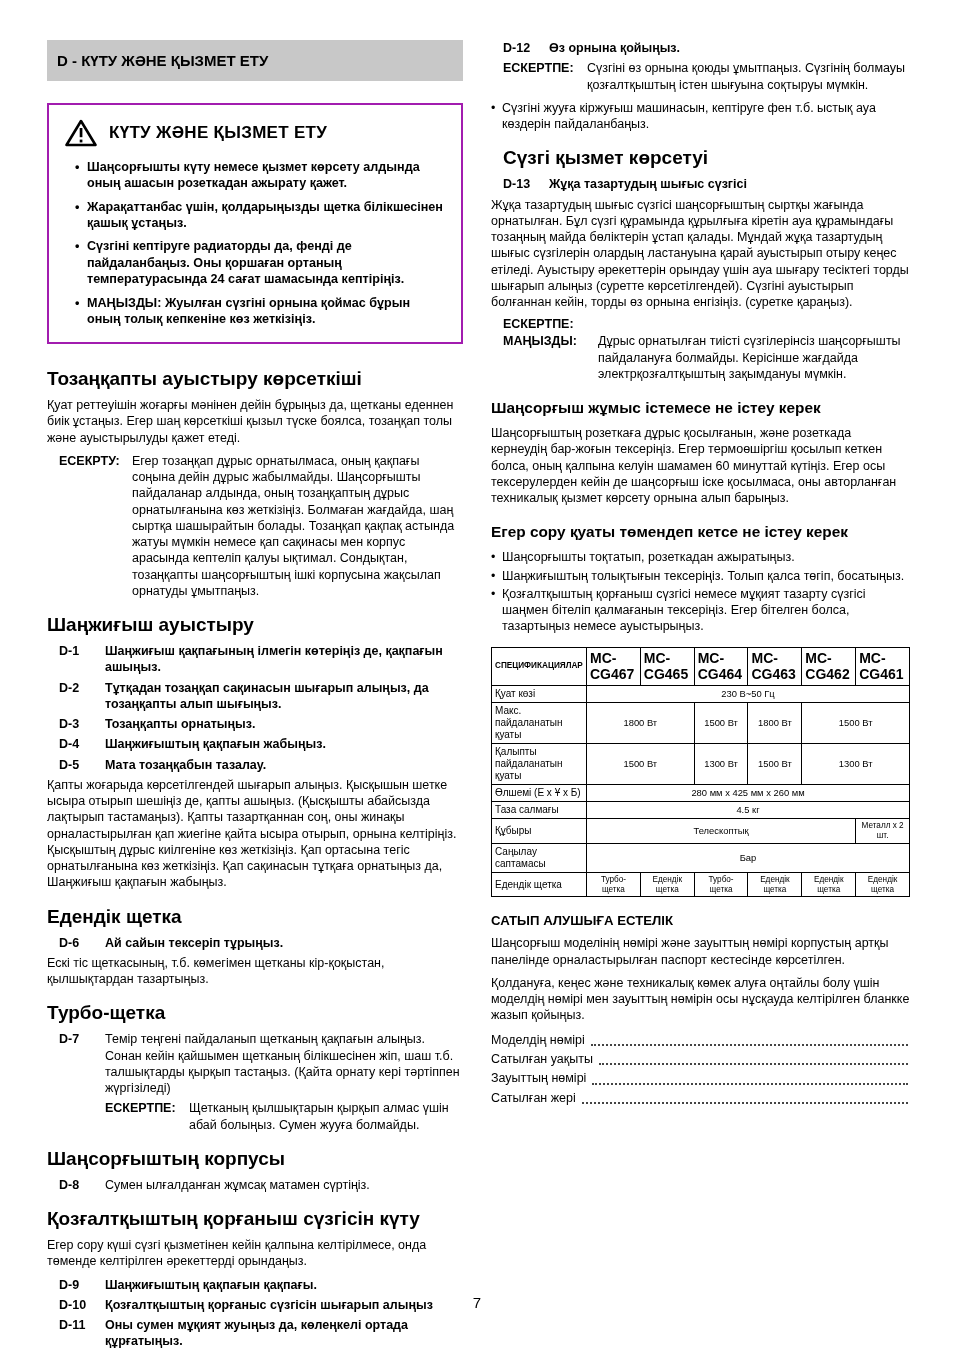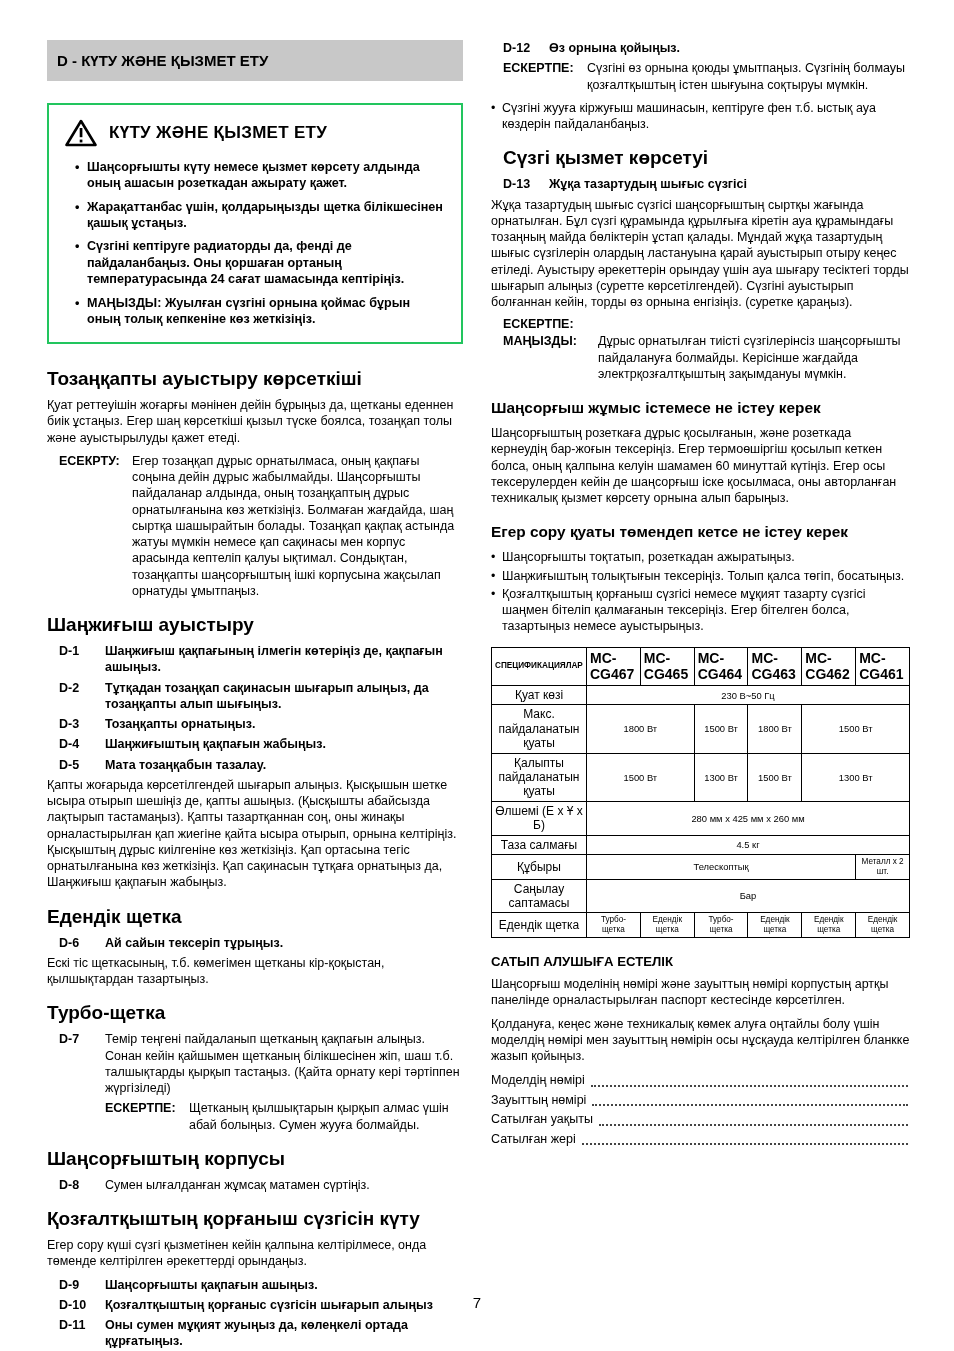--- a/index.html
+++ b/index.html
@@ -9,21 +9,21 @@
   }
   .col{position:absolute;top:40px}
   #col-left{left:47px;width:416px}
   #col-right{left:491px;width:419px}
 
   .header-bar{
     background:var(--header_bar_bg,#c8c8c8);
     font-weight:700;font-size:15px;padding:12px 10px;margin-bottom:22px;
   }
 
-  .warning-box{border:2px solid #22c55e;padding:12px 12px 8px;margin-bottom:24px}
+  .warning-box{border:2px solid #a21caf;padding:12px 12px 8px;margin-bottom:24px}
   .warn-head{display:flex;align-items:center;gap:12px;margin:2px 0 12px 4px}
   .warn-title{font-weight:700;font-size:17px;letter-spacing:.3px}
   .warn-icon{display:inline-flex}
   .wlist{list-style:none;margin:0;padding:0 4px 0 14px}
   .wlist li{position:relative;padding-left:12px;font-weight:700;font-size:12.6px;line-height:1.3;margin-bottom:7px}
   .wlist li::before{content:"•";position:absolute;left:0}
 
   .sec-head{font-weight:700;font-size:19px;margin:15px 0 7px}
   .big-head{font-weight:700;font-size:15.4px;margin:17px 0 8px}
   p.body{font-size:12.5px;line-height:1.3;margin:0 0 7px}
@@ -46,21 +46,21 @@
   .note-label-line{font-weight:700;font-size:12.5px;margin:2px 0 2px 12px}
 
   .blist{list-style:none;margin:0 0 6px;padding:0}
   .blist li{position:relative;padding-left:11px;font-size:12.5px;line-height:1.3;margin-bottom:2px}
   .blist li::before{content:"•";position:absolute;left:0}
 
   table.spec{border-collapse:collapse;table-layout:fixed;width:100%;margin-top:12px}
   table.spec th,table.spec td{border:1px solid #000;padding:2px 3px;vertical-align:middle;line-height:1.2;overflow:hidden}
   table.spec th{text-align:left;font-weight:700;font-size:14px}
   table.spec th.c0{font-size:8.2px;vertical-align:middle}
-  td.lbl{font-size:12px;text-align:center}
+  td.lbl{font-size:10px;text-align:left}
   td.ctr{font-size:9.4px;text-align:center}
   td.sm{font-size:8.2px;text-align:center}
 
   .memo-head{font-weight:700;font-size:13.2px;margin:16px 0 7px}
   .memo-field{display:flex;align-items:flex-end;font-size:12.5px;line-height:1.55}
   .memo-field .dots{flex:1;border-bottom:2px dotted #444;margin:0 2px 4px 6px}
 
   .page-num{position:absolute;left:0;right:0;bottom:40px;text-align:center;font-size:15px}
 </style>
 </head>
@@ -148,21 +148,21 @@
       <span class="sid">D-8</span>
       <span class="stx">Сумен ылғалданған жұмсақ матамен сүртіңіз.</span>
     </div>
   </div>
 
   <div class="sec-head">Қозғалтқыштың қорғаныш сүзгісін күту</div>
   <p class="body">Егер сору күші сүзгі қызметінен кейін қалпына келтірілмесе, онда төменде келтірілген әрекеттерді орындаңыз.</p>
   <div class="steps">
     <div class="step b">
       <span class="sid">D-9</span>
-      <span class="stx">Шаңсорғышты қақпағын ашыңыз.</span>
+      <span class="stx">Шаңжиғыштың қақпағын қақпағы.</span>
     </div>
     <div class="step b">
       <span class="sid">D-10</span>
       <span class="stx">Қозғалтқыштың қорғаныс сүзгісін шығарып алыңыз</span>
     </div>
     <div class="step b">
       <span class="sid">D-11</span>
       <span class="stx">Оны сумен мұқият жуыңыз да, көлеңкелі ортада құрғатыңыз.</span>
     </div>
   </div>
@@ -277,25 +277,25 @@
   </table>
 
   <div class="memo-head">САТЫП АЛУШЫҒА ЕСТЕЛІК</div>
   <p class="body">Шаңсорғыш моделінің нөмірі және зауыттың нөмірі корпустың артқы панелінде орналастырылған паспорт кестесінде көрсетілген.</p>
   <p class="body">Қолдануға, кеңес және техникалық көмек алуға оңтайлы болу үшін моделдің нөмірі мен зауыттың нөмірін осы нұсқауда келтірілген бланкке жазып қойыңыз.</p>
   <div class="memo-field">
     <span>Моделдің нөмірі</span>
     <span class="dots"></span>
   </div>
   <div class="memo-field">
+    <span>Сатылған уақыты</span>
+    <span class="dots"></span>
+  </div>
+  <div class="memo-field">
     <span>Зауыттың нөмірі</span>
-    <span class="dots"></span>
-  </div>
-  <div class="memo-field">
-    <span>Сатылған уақыты</span>
     <span class="dots"></span>
   </div>
   <div class="memo-field">
     <span>Сатылған жері</span>
     <span class="dots"></span>
   </div>
 </div>
 
 <div class="page-num">7</div>
 

